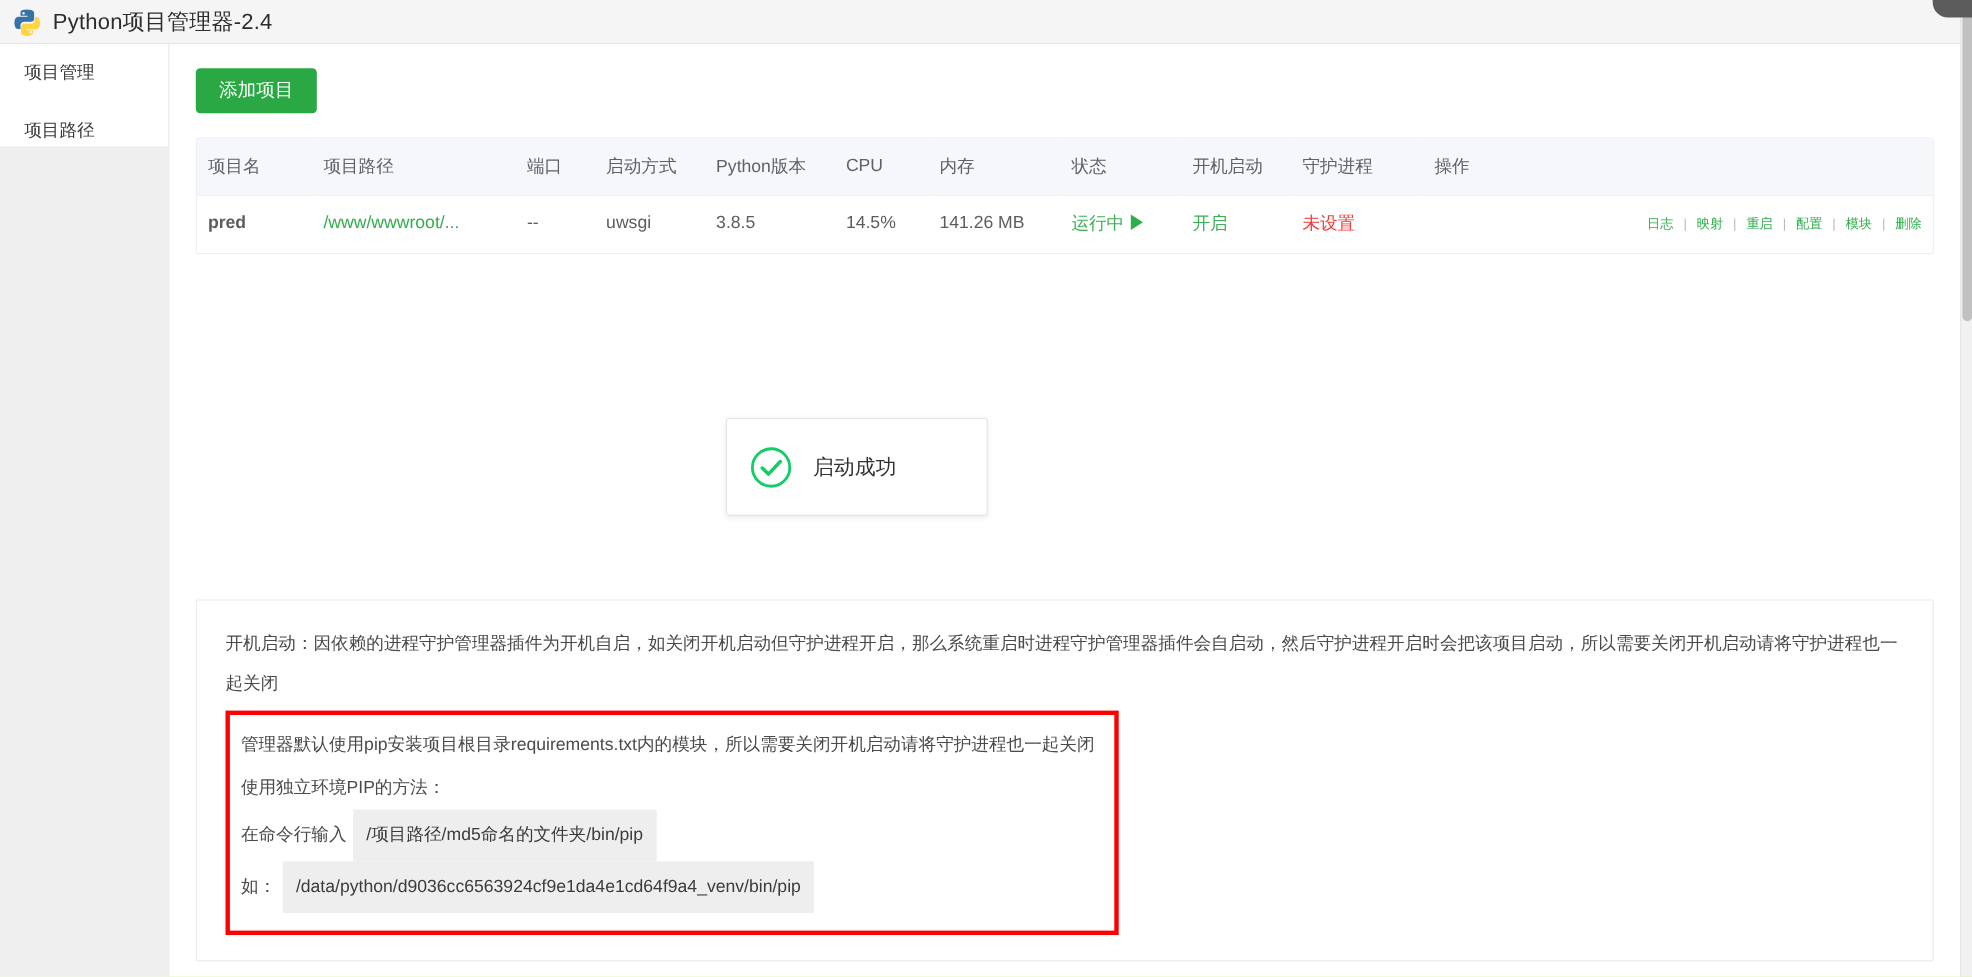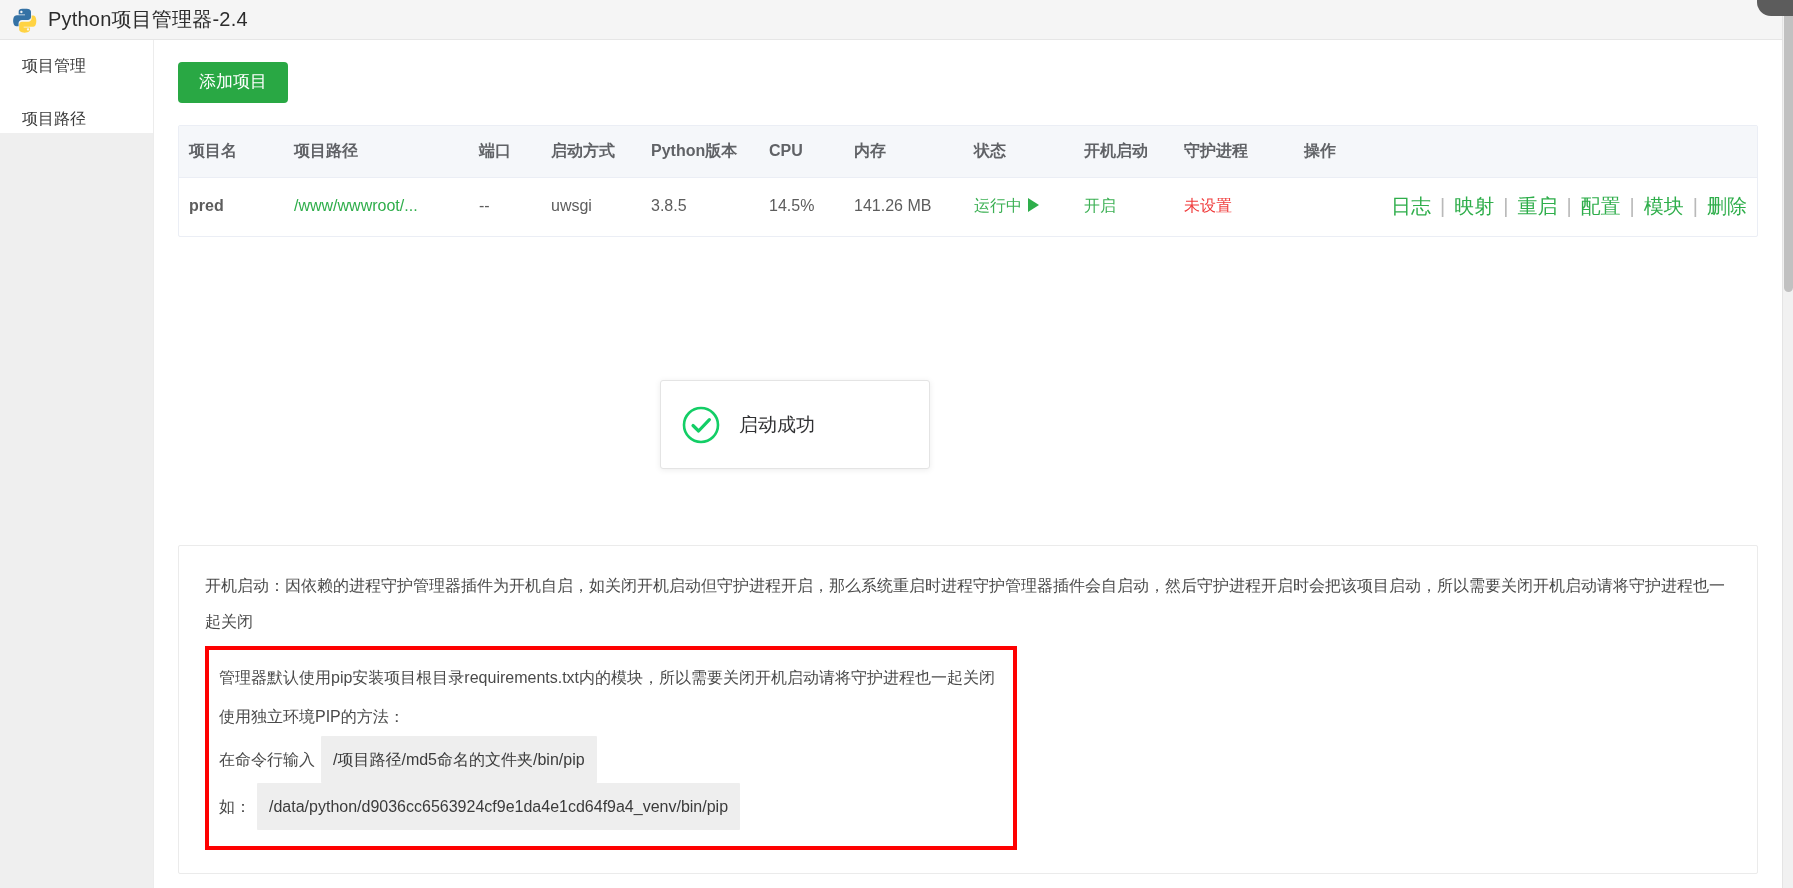--- a/index.html
+++ b/index.html
@@ -102,21 +102,21 @@
     background: #fff;
   }
   table.proj {
     width: 100%;
     border-collapse: collapse;
     font-size: 16px;
   }
   table.proj thead th {
     background: #f5f7fa;
     color: #606266;
-    font-weight: 700;
+    font-weight: 400;
     text-align: left;
     padding: 15px 10px;
     border-bottom: 1px solid #ebeef5;
     white-space: nowrap;
   }
   table.proj tbody td {
     padding: 15px 10px;
     color: #5d5d5d;
     border-bottom: 1px solid transparent;
     white-space: nowrap;
@@ -138,29 +138,29 @@
   .text-red { color: #f03c3c; }
   .play-tri {
     display: inline-block;
     width: 0; height: 0;
     border-left: 11px solid #2eae4b;
     border-top: 7px solid transparent;
     border-bottom: 7px solid transparent;
     margin-left: 6px;
     vertical-align: -1px;
   }
-  .ops { font-size: 20px; white-space: nowrap; }
+  .ops { font-size: 12px; white-space: nowrap; }
   .ops .sep { color: #b9b9b9; margin: 0 9px; }
 
   
   .toast {
     position: absolute;
     left: 506px;
     top: 340px;
-    width: 270px;
+    width: 238px;
     height: 89px;
     background: #fff;
     border: 1px solid #e4e4e4;
     border-radius: 3px;
     box-shadow: 0 1px 6px rgba(0,0,0,.08);
     display: flex;
     align-items: center;
     padding-left: 20px;
   }
   .toast-icon { width: 40px; height: 40px; flex: 0 0 40px; }

